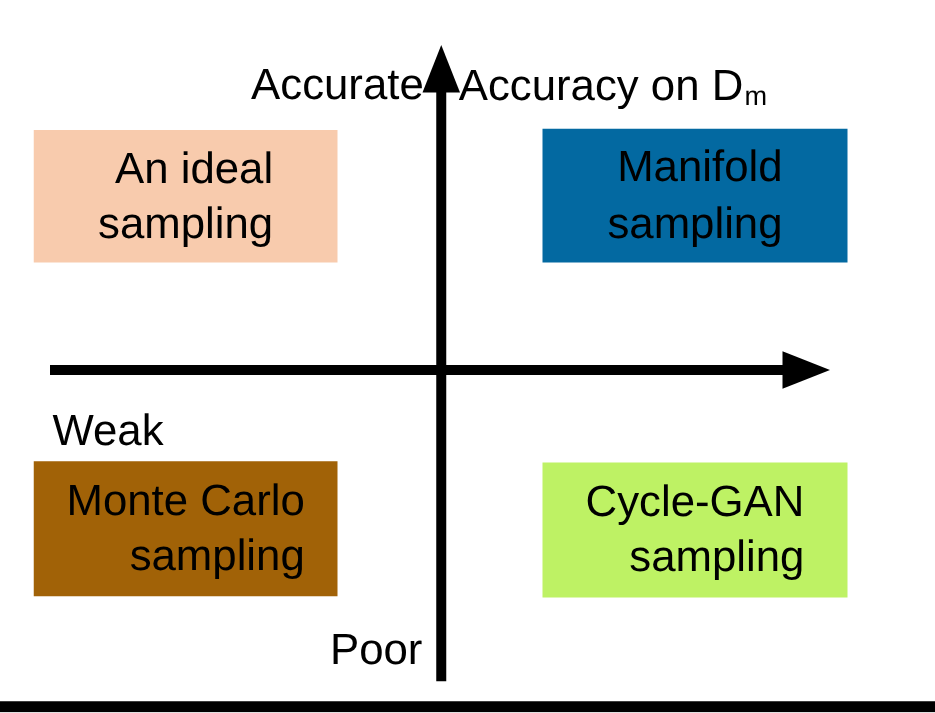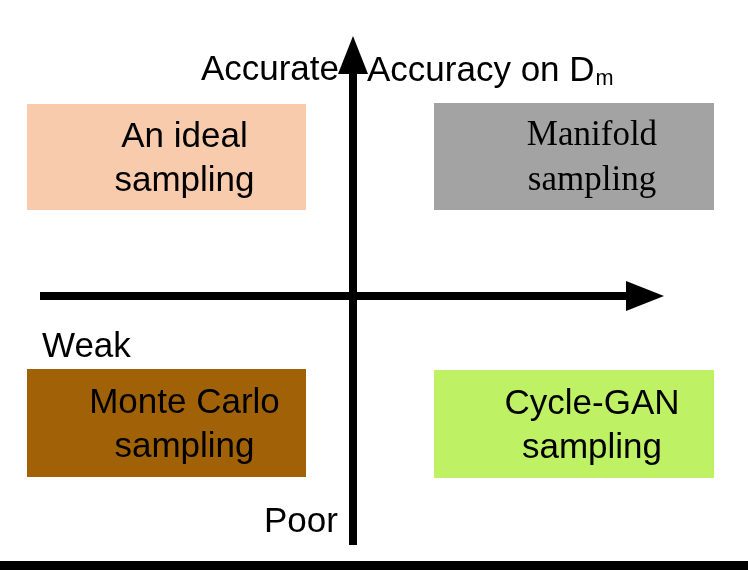--- a/index.html
+++ b/index.html
@@ -20,22 +20,21 @@
     position: absolute;
     left: 0;
     top: 0;
     color: #000000;
   }
   .qbox {
     position: absolute;
     display: flex;
     align-items: center;
     justify-content: center;
-    text-align: center;
-    padding-left: 36px;
+    text-align: right;
   }
   .qbox span {
     white-space: pre-line;
     font-size: 35px;
     line-height: 1.27;
   }
   .qbox.tl { left: 27px;  top: 104px; width: 243px; height: 106px; }
   .qbox.tr { left: 434px; top: 103px; width: 244px; height: 107px; }
   .qbox.bl { left: 27px;  top: 369px; width: 243px; height: 108px; }
   .qbox.br { left: 434px; top: 370px; width: 244px; height: 108px; }
@@ -75,21 +74,21 @@
     <polygon points="353,36 338,74 368,74" fill="currentColor"></polygon>
     <line x1="40" y1="296" x2="632" y2="296" stroke="currentColor" stroke-width="8"></line>
     <polygon points="664,296 626,281 626,311" fill="currentColor"></polygon>
   </svg>
 
   <div class="qbox tl" style="background: rgb(248, 203, 173);">
     <span>An ideal
 sampling</span>
   </div>
 
-  <div class="qbox tr" style="background: #a3a3a3; font-family: Liberation Serif, serif;">
+  <div class="qbox tr" style="background: #0369a1;">
     <span>Manifold
 sampling</span>
   </div>
 
   <div class="qbox bl" style="background: #a16207;">
     <span>Monte Carlo
 sampling</span>
   </div>
 
   <div class="qbox br" style="background: #bef264;">

